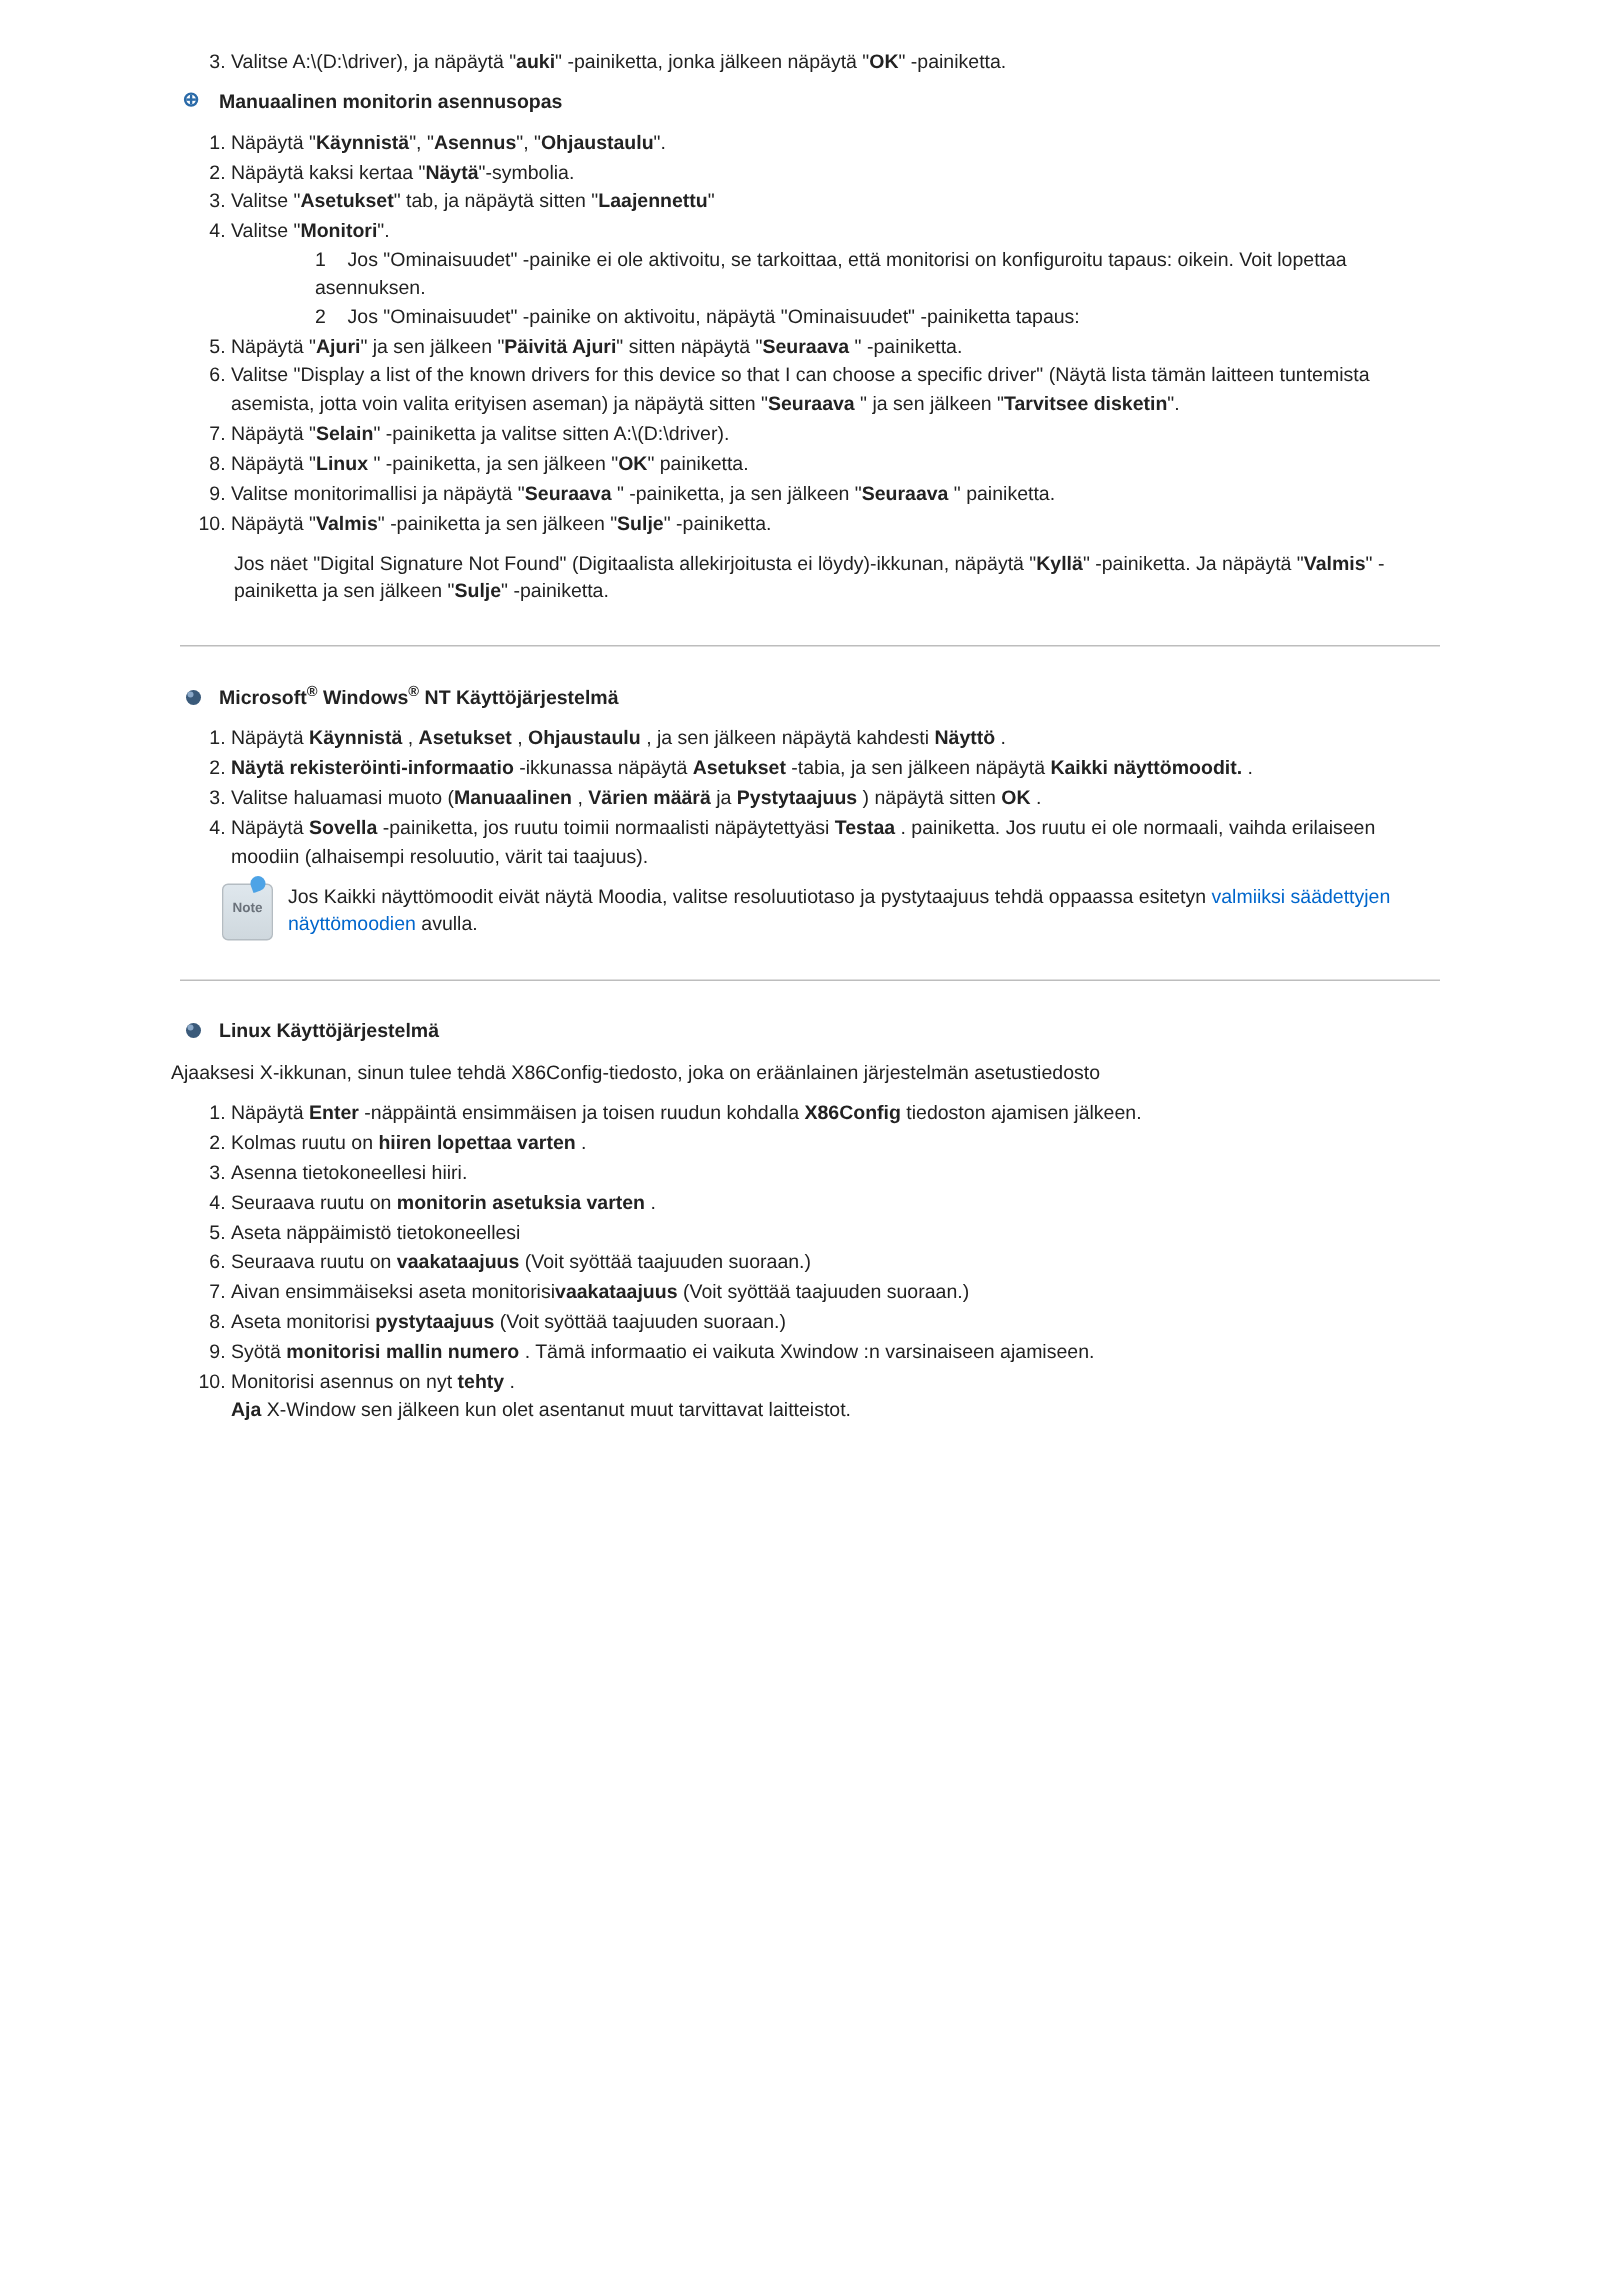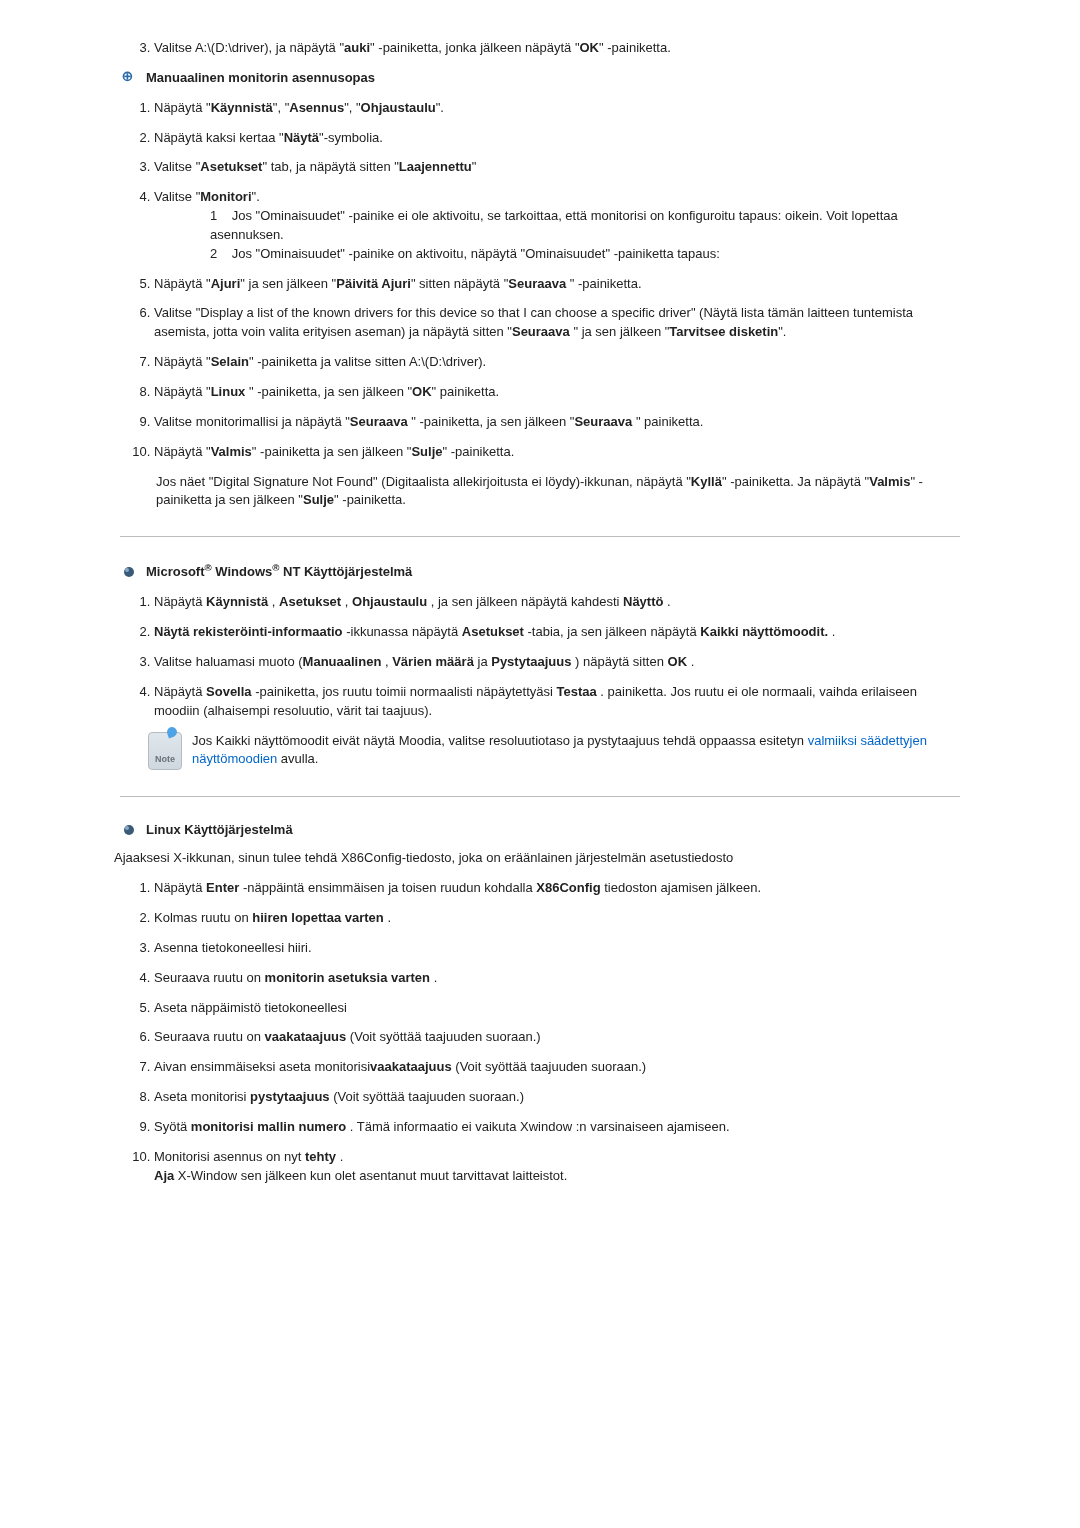--- a/index.html
+++ b/index.html
@@ -9,21 +9,21 @@
     background: #fff;
     margin: 0;
     padding: 28px 120px 40px 120px;
     line-height: 1.45;
   }
   ol {
     margin: 4px 0 8px 0;
     padding-left: 34px;
   }
   ol > li {
-    margin: 11px 0;
+    margin: 1px 0;
   }
   b { font-weight: bold; }
   .section-title {
     display: flex;
     align-items: center;
     gap: 8px;
     font-weight: bold;
     margin: 6px 0 8px 0;
     font-size: 13px;
     text-align: right;
@@ -55,21 +55,21 @@
     border: 1px solid #b4bcc2;
     border-radius: 4px;
     display: flex;
     flex-direction: column;
     align-items: center;
     justify-content: flex-end;
     font-size: 9px;
     font-weight: bold;
     color: #6a717a;
     position: relative;
-    padding-bottom: 3px;
+    padding-bottom: 14px;
     box-sizing: border-box;
   }
   .note-icon .pin {
     position: absolute;
     top: -6px; right: 4px;
     width: 10px; height: 10px;
     background: #4da3e6;
     border-radius: 50% 50% 50% 0;
     transform: rotate(-20deg);
   }

